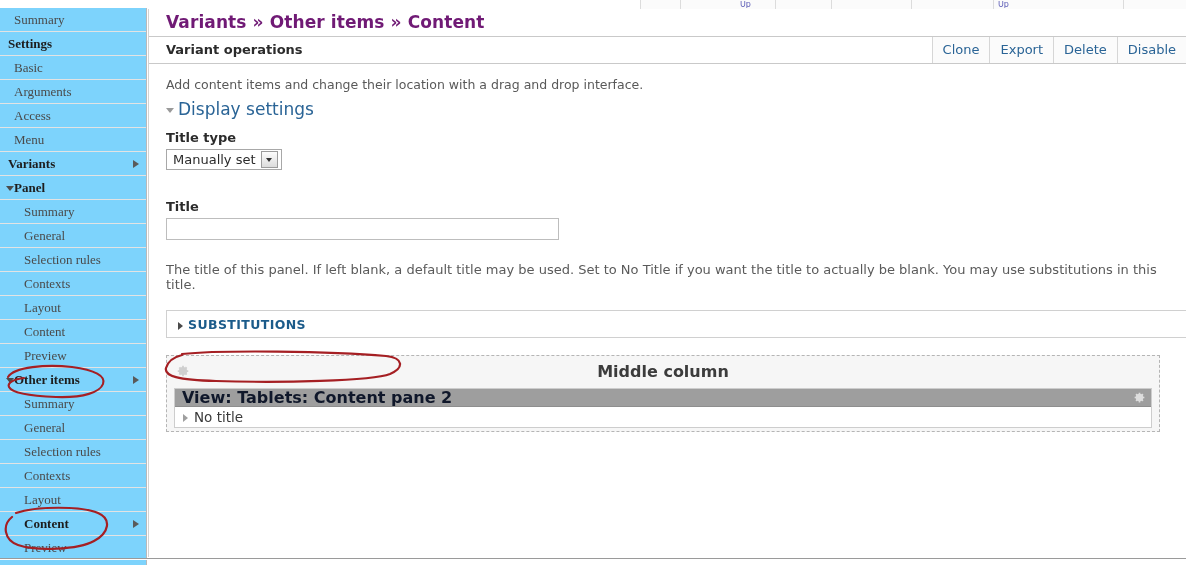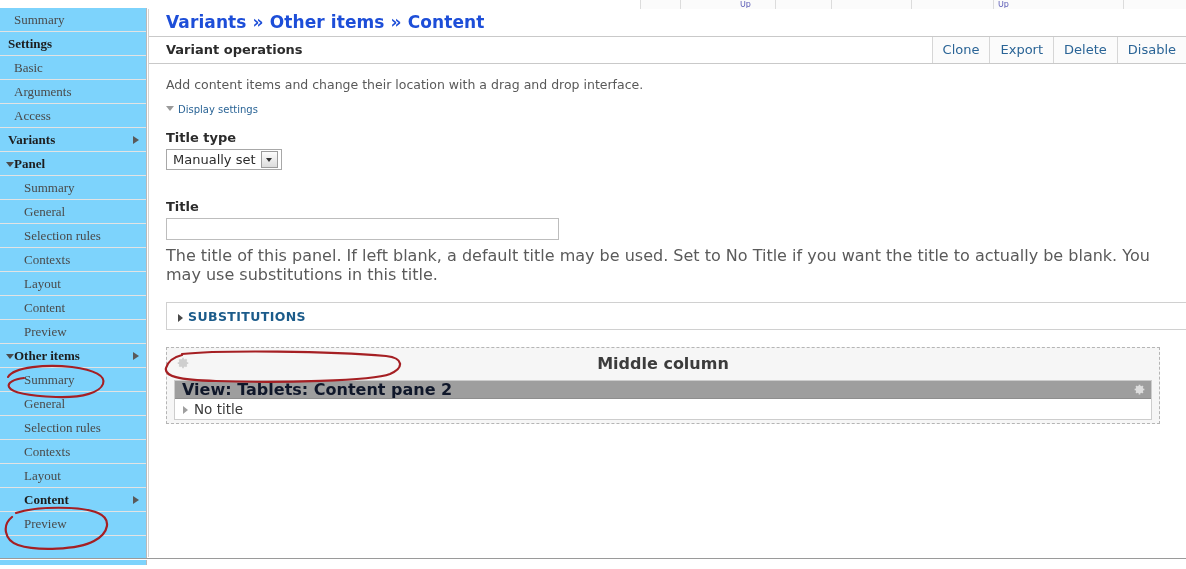--- a/index.html
+++ b/index.html
@@ -36,21 +36,21 @@
         border-bottom:4px solid transparent;}
   .srow .arrow-d{position:absolute;left:6px;top:10px;width:0;height:0;
         border-top:5px solid #4b4b4b;border-left:4px solid transparent;
         border-right:4px solid transparent;}
 
   
   #main{position:absolute;left:148px;top:9px;width:1038px;height:548px;
         background:#ffffff;border-left:1px solid #d3d3d3;box-sizing:border-box;}
 
   #page-title{height:28px;line-height:27px;padding-left:17px;
-        font-size:17px;font-weight:bold;color:#1d4ed8;
+        font-size:17px;font-weight:bold;color:#701a75;
         border-bottom:1px solid #c9c9c9;box-sizing:border-box;letter-spacing:.1px;}
 
   #ops-bar{position:relative;height:27px;border-bottom:1px solid #c9c9c9;
         background:#ffffff;box-sizing:border-box;}
   #ops-title{position:absolute;left:17px;top:0;line-height:26px;
         font-weight:bold;font-size:13px;color:#2b2b2b;}
   #ops-links{position:absolute;right:0;top:0;height:26px;display:flex;}
   .oplink{display:block;padding:0 10px;line-height:26px;font-size:13px;
         color:#2a6496;border-left:1px solid #d6d6d6;cursor:pointer;
         background:#fbfbfb;white-space:nowrap;}
@@ -59,39 +59,39 @@
 
   .helptext{font-size:12.5px;color:#595959;line-height:16px;}
 
   #display-settings-row{margin-top:7px;height:18px;line-height:18px;}
   .tri-down{display:inline-block;width:0;height:0;vertical-align:middle;
         border-top:5px solid #9a9a9a;border-left:4px solid transparent;
         border-right:4px solid transparent;margin-right:4px;position:relative;top:-1px;}
   .tri-right{display:inline-block;width:0;height:0;vertical-align:middle;
         border-left:5px solid #4a4a4a;border-top:4px solid transparent;
         border-bottom:4px solid transparent;margin-right:5px;}
-  .bluelink{color:#2a6496;font-size:10px;cursor:pointer;}
+  .bluelink{color:#2a6496;font-size:17px;cursor:pointer;}
 
   .fieldlabel{font-weight:bold;font-size:13px;color:#2b2b2b;margin-top:12px;margin-bottom:4px;}
 
   .selectwrap{display:inline-flex;align-items:center;height:21px;
         border:1px solid #a8a8a8;background:#ffffff;box-sizing:border-box;
         padding:0 3px 0 6px;cursor:pointer;}
   .selectwrap .seltext{font-size:13px;color:#2b2b2b;line-height:19px;padding-right:5px;}
   .selbtn{width:15px;height:15px;border:1px solid #9c9c9c;
         background:linear-gradient(#fdfdfd,#dcdcdc);
         display:flex;align-items:center;justify-content:center;}
   .selbtn i{display:block;width:0;height:0;border-top:4px solid #333;
         border-left:3.5px solid transparent;border-right:3.5px solid transparent;}
 
   #title-input{width:393px;height:22px;border:1px solid #bdbdbd;
         background:#fff;box-sizing:border-box;font-size:13px;padding:0 5px;
         color:#333;font-family:inherit;display:block;}
 
-  #title-desc{margin-top:6px;font-size:16px;color:#5a5a5a;}
+  #title-desc{margin-top:22px;font-size:13px;color:#5a5a5a;}
 
   #subs-box{margin-top:18px;width:1148px;height:28px;border:1px solid #d0d0d0;
         background:#fff;box-sizing:border-box;position:relative;}
   #subs-label{position:absolute;left:11px;top:0;line-height:27px;
         font-size:12.5px;font-weight:bold;color:#1b5b8a;letter-spacing:.4px;cursor:pointer;}
 
   
   #panel-region{margin-top:17px;width:994px;height:77px;
         border:1px dashed #b5b5b5;background:#f6f6f6;box-sizing:border-box;
         position:relative;}
@@ -139,20 +139,21 @@
   <div class="txt" style="left:100px;width:14px;">Up</div>
   <div class="txt" style="left:358px;width:14px;">Up</div>
 </div>
 
 <div id="sidebar">
     <div class="srow lvl1 first"><span>Summary</span></div>
     <div class="srow lvl0 bold"><span>Settings</span></div>
     <div class="srow lvl1"><span>Basic</span></div>
     <div class="srow lvl1"><span>Arguments</span></div>
     <div class="srow lvl1"><span>Access</span></div>
+    <div class="srow lvl1"><span>Menu</span></div>
     <div class="srow lvl0 bold"><span>Variants</span><span class="arrow-r"></span></div>
     <div class="srow lvl1 bold"><span class="arrow-d"></span><span>Panel</span></div>
     <div class="srow lvl2"><span>Summary</span></div>
     <div class="srow lvl2"><span>General</span></div>
     <div class="srow lvl2"><span>Selection rules</span></div>
     <div class="srow lvl2"><span>Contexts</span></div>
     <div class="srow lvl2"><span>Layout</span></div>
     <div class="srow lvl2"><span>Content</span></div>
     <div class="srow lvl2"><span>Preview</span></div>
     <div class="srow lvl1 bold"><span class="arrow-d"></span><span>Other items</span><span class="arrow-r"></span></div>

